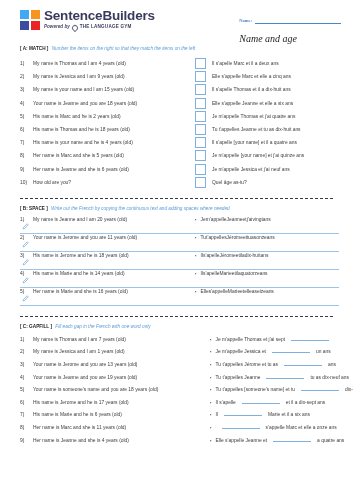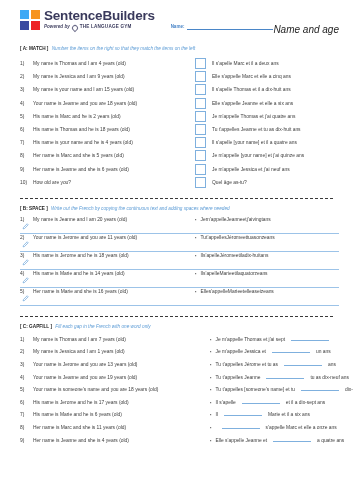--- a/index.html
+++ b/index.html
@@ -72,23 +72,24 @@
     width: 6px; height: 6px;
     border-radius: 50% 50% 50% 0;
     transform: rotate(-45deg);
     border: 1px solid #6d6d8a;
     box-sizing: border-box;
   }
   .gym-name { font-weight: bold; letter-spacing: 0.2px; color: #3a3a5c; }
 
   .header-right {
     display: flex;
-    flex-direction: row;
-    align-items: center;
+    flex-direction: column;
+    align-items: flex-start;
     padding-top: 6px;
+    font-family: Liberation Serif, serif;
   }
   .name-row {
     display: flex;
     align-items: flex-end;
     gap: 3px;
   }
   .name-label {
     font-size: 4.5px;
     color: #4a86c8;
     font-weight: bold;

